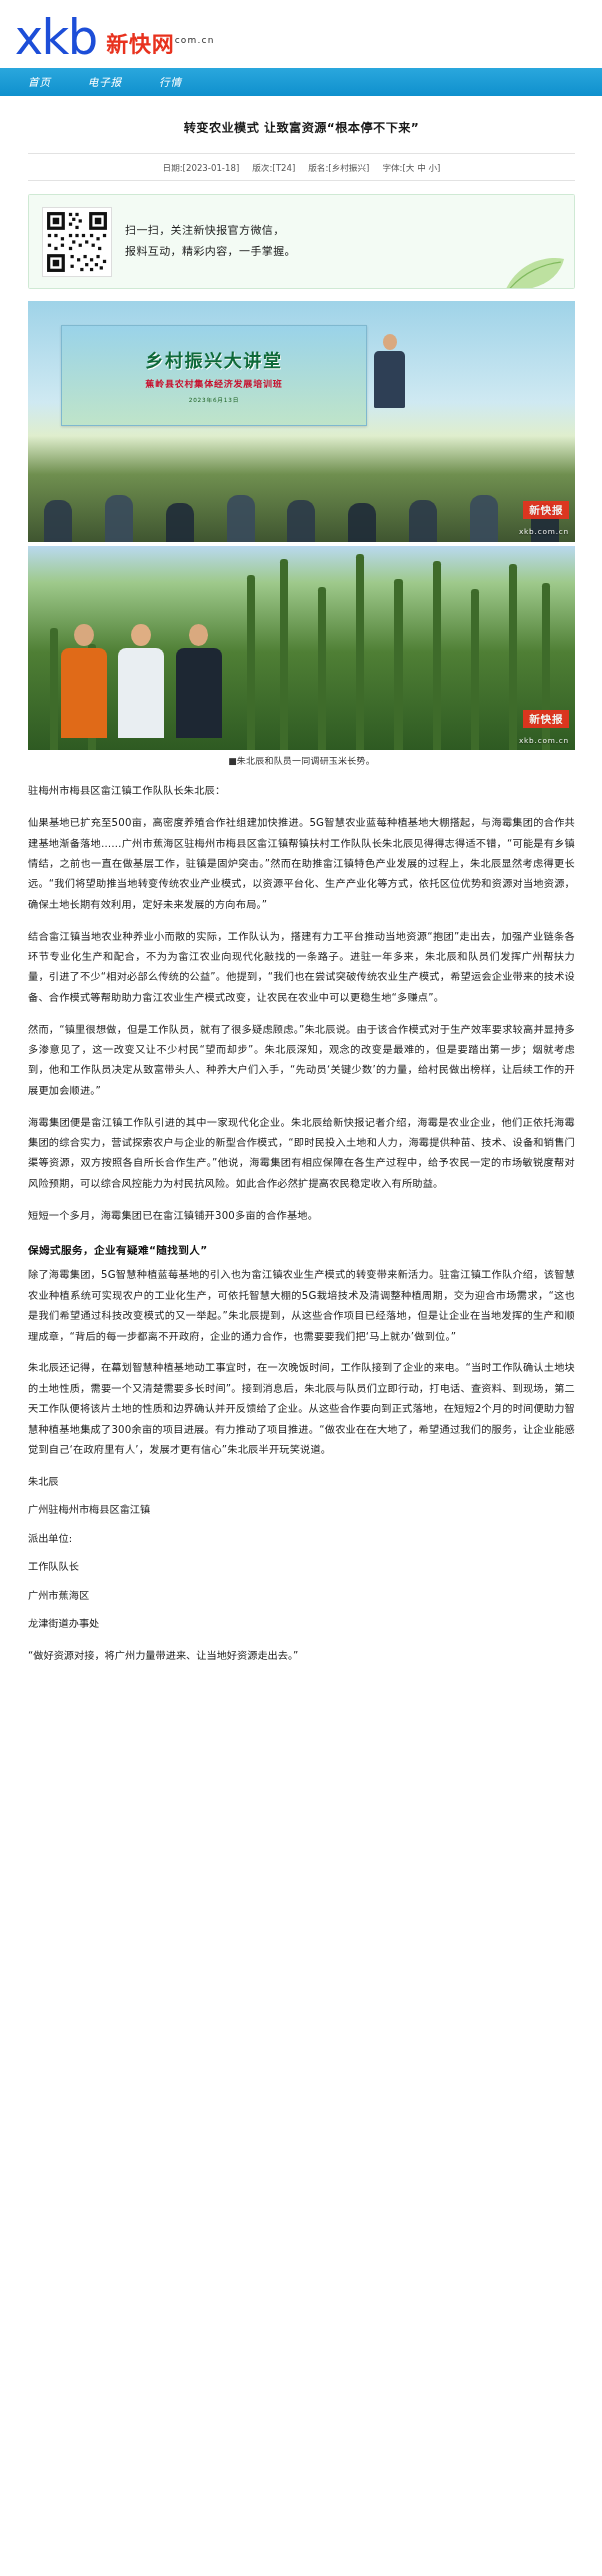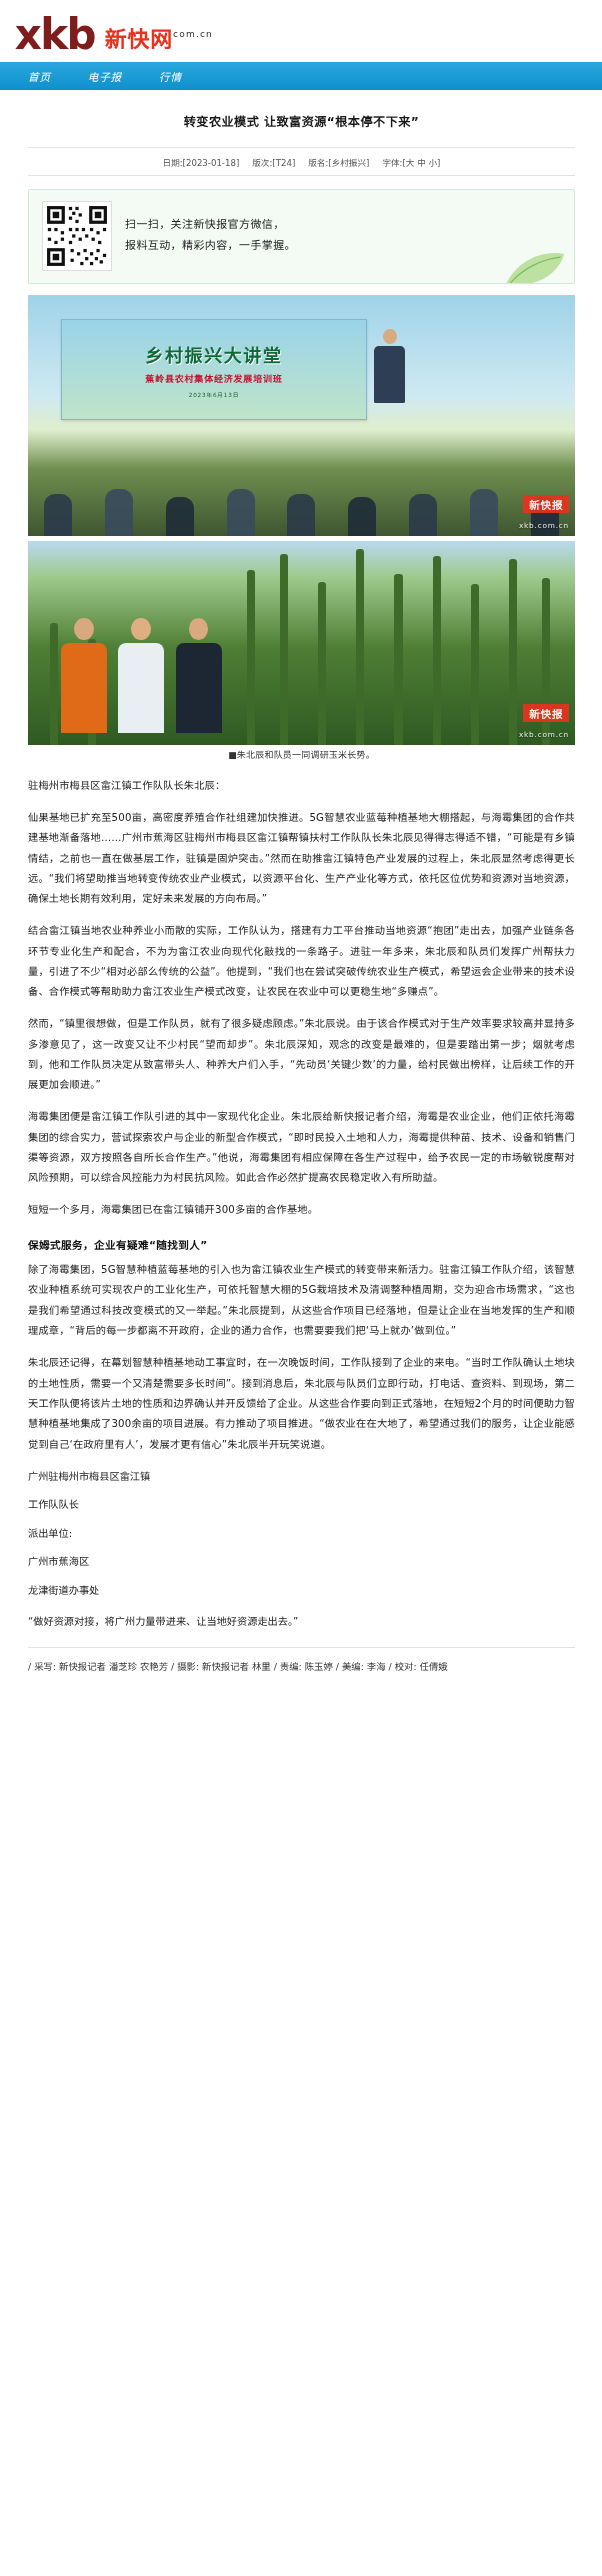--- a/index.html
+++ b/index.html
@@ -17,25 +17,25 @@
     border-bottom: none;
   }
   .logo-row {
     display: flex;
     align-items: flex-end;
     padding: 4.9px 14.7px 8.1px 14.7px;
     gap: 8.1px;
   }
   .logo-xkb {
     font-family: "DejaVu Sans", "Liberation Sans", sans-serif;
-    font-weight: 700;
-    font-size: 42px;
+    font-weight: 400;
+    font-size: 48px;
     line-height: 0.9;
     letter-spacing: -1.6px;
-    color: #7f1d1d;
+    color: #1d4ed8;
     position: relative;
     padding-right: 1.6px;
   }
   .logo-cn {
     display: flex;
     flex-direction: row;
     justify-content: flex-end;
     padding-bottom: 3.3px;
   }
   .logo-cn .cn-main {
@@ -428,24 +428,24 @@
     <p>海霉集团便是畲江镇工作队引进的其中一家现代化企业。朱北辰给新快报记者介绍，海霉是农业企业，他们正依托海霉集团的综合实力，营试探索农户与企业的新型合作模式，“即时民投入土地和人力，海霉提供种苗、技术、设备和销售门渠等资源，双方按照各自所长合作生产。”他说，海霉集团有相应保障在各生产过程中，给予农民一定的市场敏锐度帮对风险预期，可以综合风控能力为村民抗风险。如此合作必然扩提高农民稳定收入有所助益。</p>
     <p>短短一个多月，海霉集团已在畲江镇铺开300多亩的合作基地。</p>
 
     <h2 class="sub-head">保姆式服务，企业有疑难“随找到人”</h2>
 
     <p>除了海霉集团，5G智慧种植蓝莓基地的引入也为畲江镇农业生产模式的转变带来新活力。驻畲江镇工作队介绍，该智慧农业种植系统可实现农户的工业化生产，可依托智慧大棚的5G栽培技术及清调整种植周期，交为迎合市场需求，“这也是我们希望通过科技改变模式的又一举起。”朱北辰提到，从这些合作项目已经落地，但是让企业在当地发挥的生产和顺理成章，“背后的每一步都离不开政府，企业的通力合作，也需要要我们把‘马上就办’做到位。”</p>
     <p>朱北辰还记得，在幕划智慧种植基地动工事宜时，在一次晚饭时间，工作队接到了企业的来电。“当时工作队确认土地块的土地性质，需要一个又清楚需要多长时间”。接到消息后，朱北辰与队员们立即行动，打电话、查资料、到现场，第二天工作队便将该片土地的性质和边界确认并开反馈给了企业。从这些合作要向到正式落地，在短短2个月的时间便助力智慧种植基地集成了300余亩的项目进展。有力推动了项目推进。“做农业在在大地了，希望通过我们的服务，让企业能感觉到自己‘在政府里有人’，发展才更有信心”朱北辰半开玩笑说道。</p>
   </section>
 
   <section class="signature">
+    <p>朱北辰</p>
     <p>广州驻梅州市梅县区畲江镇</p>
+    <p>派出单位:</p>
     <p>工作队队长</p>
-    <p>派出单位:</p>
     <p>广州市蕉海区</p>
     <p>龙津街道办事处</p>
   </section>
 
   <div class="quote-line">“做好资源对接，将广州力量带进来、让当地好资源走出去。”</div>
 
-  <div class="credits">/ 采写: 新快报记者 潘芝珍 农艳芳 / 摄影: 新快报记者 林里 / 责编: 陈玉婷 / 美编: 李海 / 校对: 任倩娥</div>
 </main>
 
 
 </body></html>

